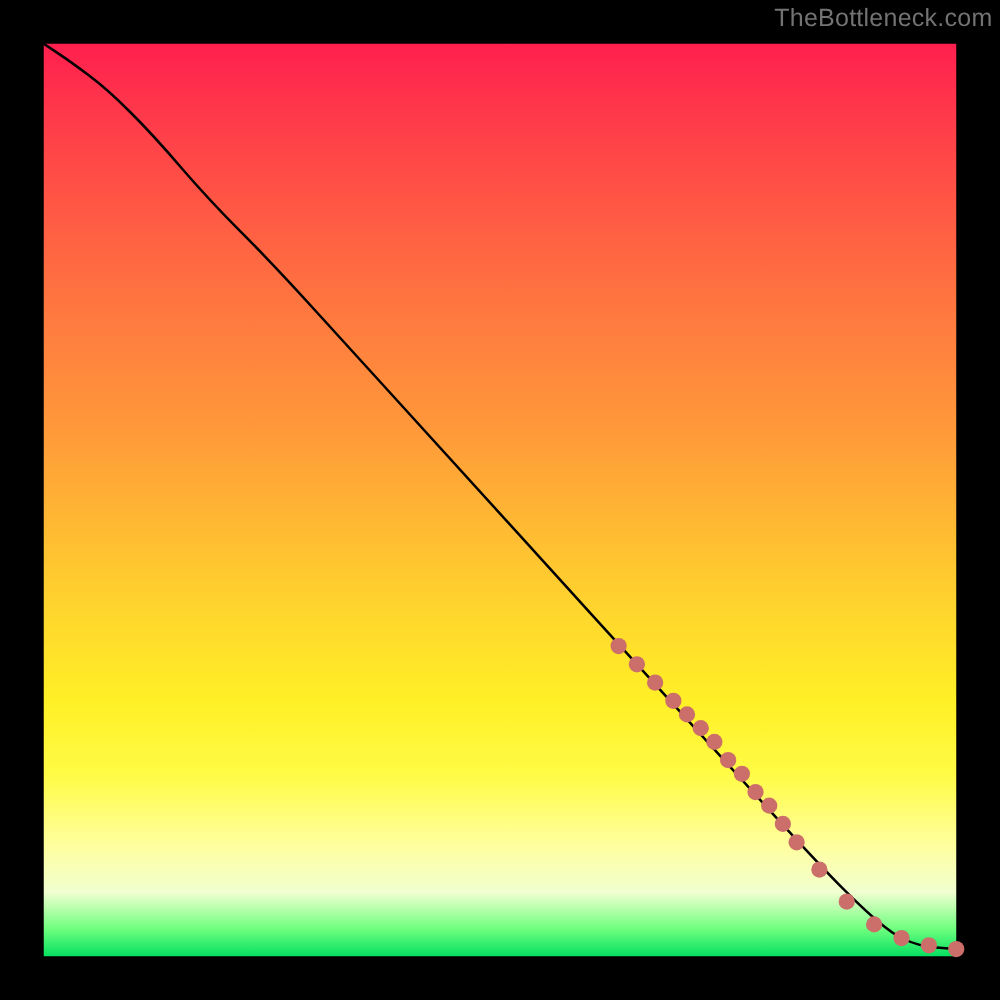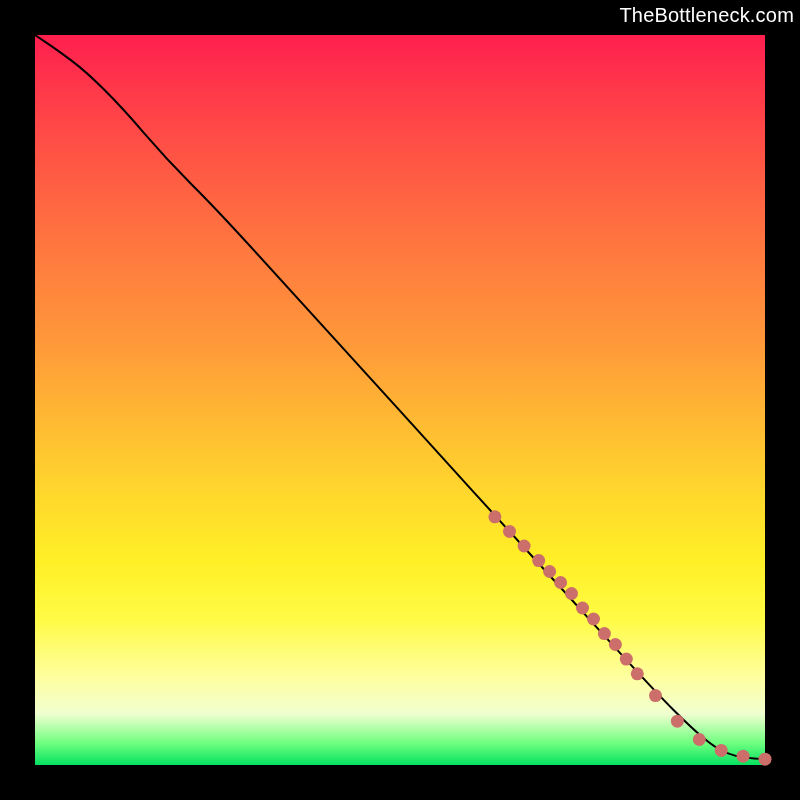--- a/index.html
+++ b/index.html
@@ -42,21 +42,21 @@
       #ffffa0 88%,
       #f0ffd0 93%,
       #6fff7f 97%,
       #05e060 100%
     );
   }
   .watermark {
     position: absolute;
     top: 4px;
     right: 6px;
-    color: #ffffff;
+    color: #737373;
     font-size: 20px;
     font-weight: 500;
     letter-spacing: 0.2px;
     user-select: none;
   }
   svg.curve-layer {
     position: absolute;
     inset: 0;
     width: 100%;
     height: 100%;

